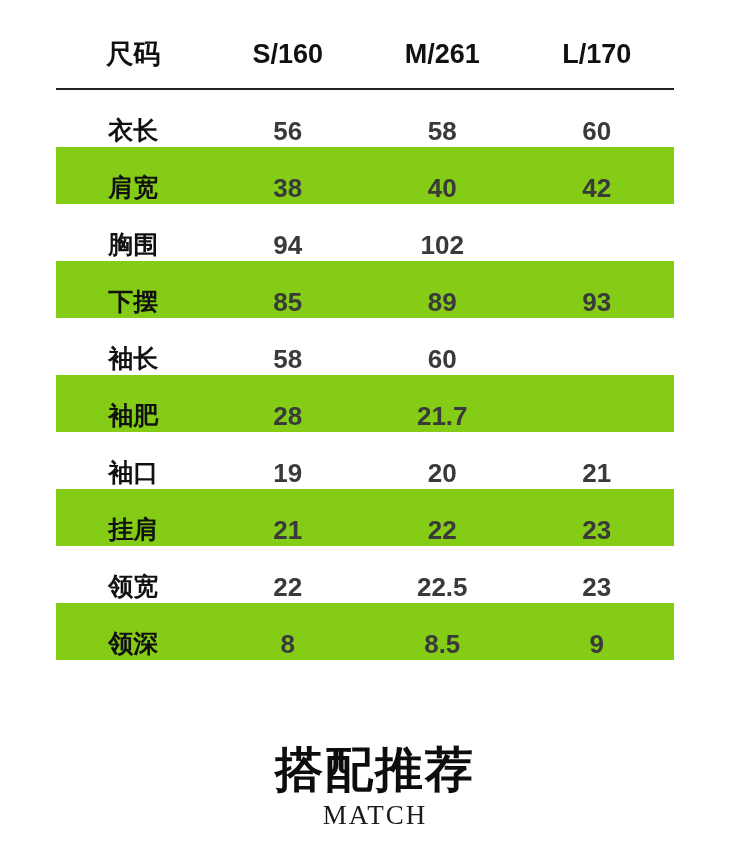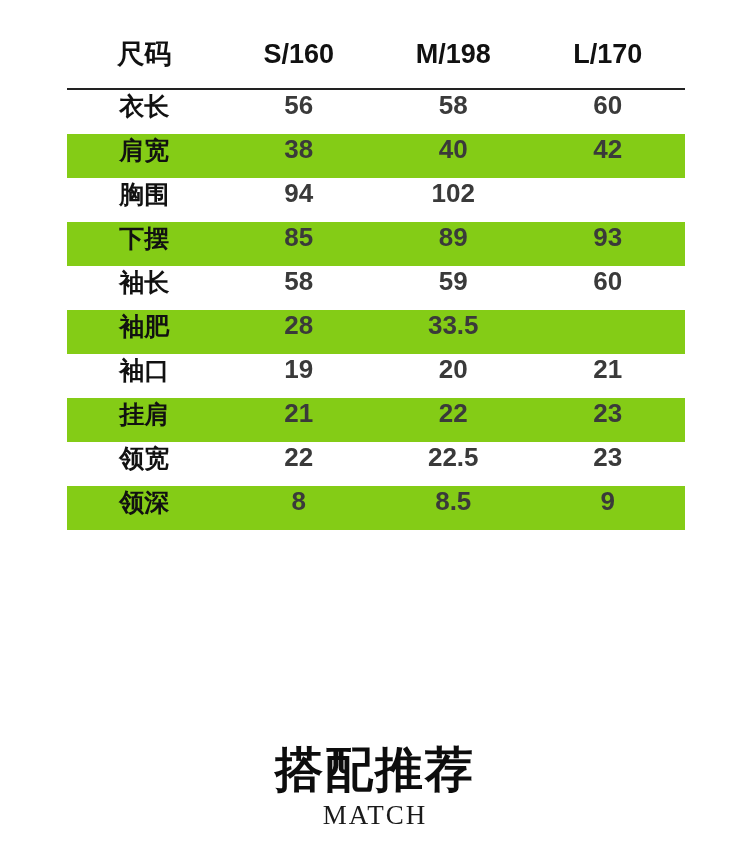--- a/index.html
+++ b/index.html
@@ -6,21 +6,21 @@
   html, body { background: #ffffff; }
   body {
     width: 750px;
     height: 857px;
     position: relative;
     font-family: "Liberation Sans", sans-serif;
     overflow: hidden;
   }
   .size-table {
     position: absolute;
-    left: 67px;
+    left: 56px;
     top: 20px;
     width: 618px;
   }
   .header-row {
     display: flex;
     height: 68px;
     align-items: center;
   }
   .cell {
     width: 25%;
@@ -32,22 +32,22 @@
     font-weight: bold;
     color: #111111;
   }
   .divider {
     height: 2px;
     background: #222222;
     width: 100%;
   }
   .row {
     display: flex;
-    height: 44px;
-    align-items: flex-start;
+    height: 57px;
+    align-items: flex-end;
   }
   .row.alt {
     background: #84cc16;
   }
   .row .cell.label {
     font-size: 25px;
     font-weight: bold;
     color: #111111;
   }
   .row .cell.value {
@@ -80,21 +80,21 @@
   }
 </style>
 </head>
 <body>
 
 <div class="size-table">
 
   <div class="header-row">
     <div class="cell">尺码</div>
     <div class="cell">S/160</div>
-    <div class="cell">M/198</div>
+    <div class="cell">M/261</div>
     <div class="cell">L/170</div>
   </div>
 
   <div class="divider"></div>
 
   <div class="row">
     <div class="cell label">衣长</div>
     <div class="cell value">56</div>
     <div class="cell value">58</div>
     <div class="cell value">60</div>
@@ -116,28 +116,27 @@
   <div class="row alt">
     <div class="cell label">下摆</div>
     <div class="cell value">85</div>
     <div class="cell value">89</div>
     <div class="cell value">93</div>
   </div>
 
   <div class="row">
     <div class="cell label">袖长</div>
     <div class="cell value">58</div>
-    <div class="cell value">59</div>
     <div class="cell value">60</div>
   </div>
 
   <div class="row alt">
     <div class="cell label">袖肥</div>
     <div class="cell value">28</div>
-    <div class="cell value">33.5</div>
+    <div class="cell value">21.7</div>
   </div>
 
   <div class="row">
     <div class="cell label">袖口</div>
     <div class="cell value">19</div>
     <div class="cell value">20</div>
     <div class="cell value">21</div>
   </div>
 
   <div class="row alt">

